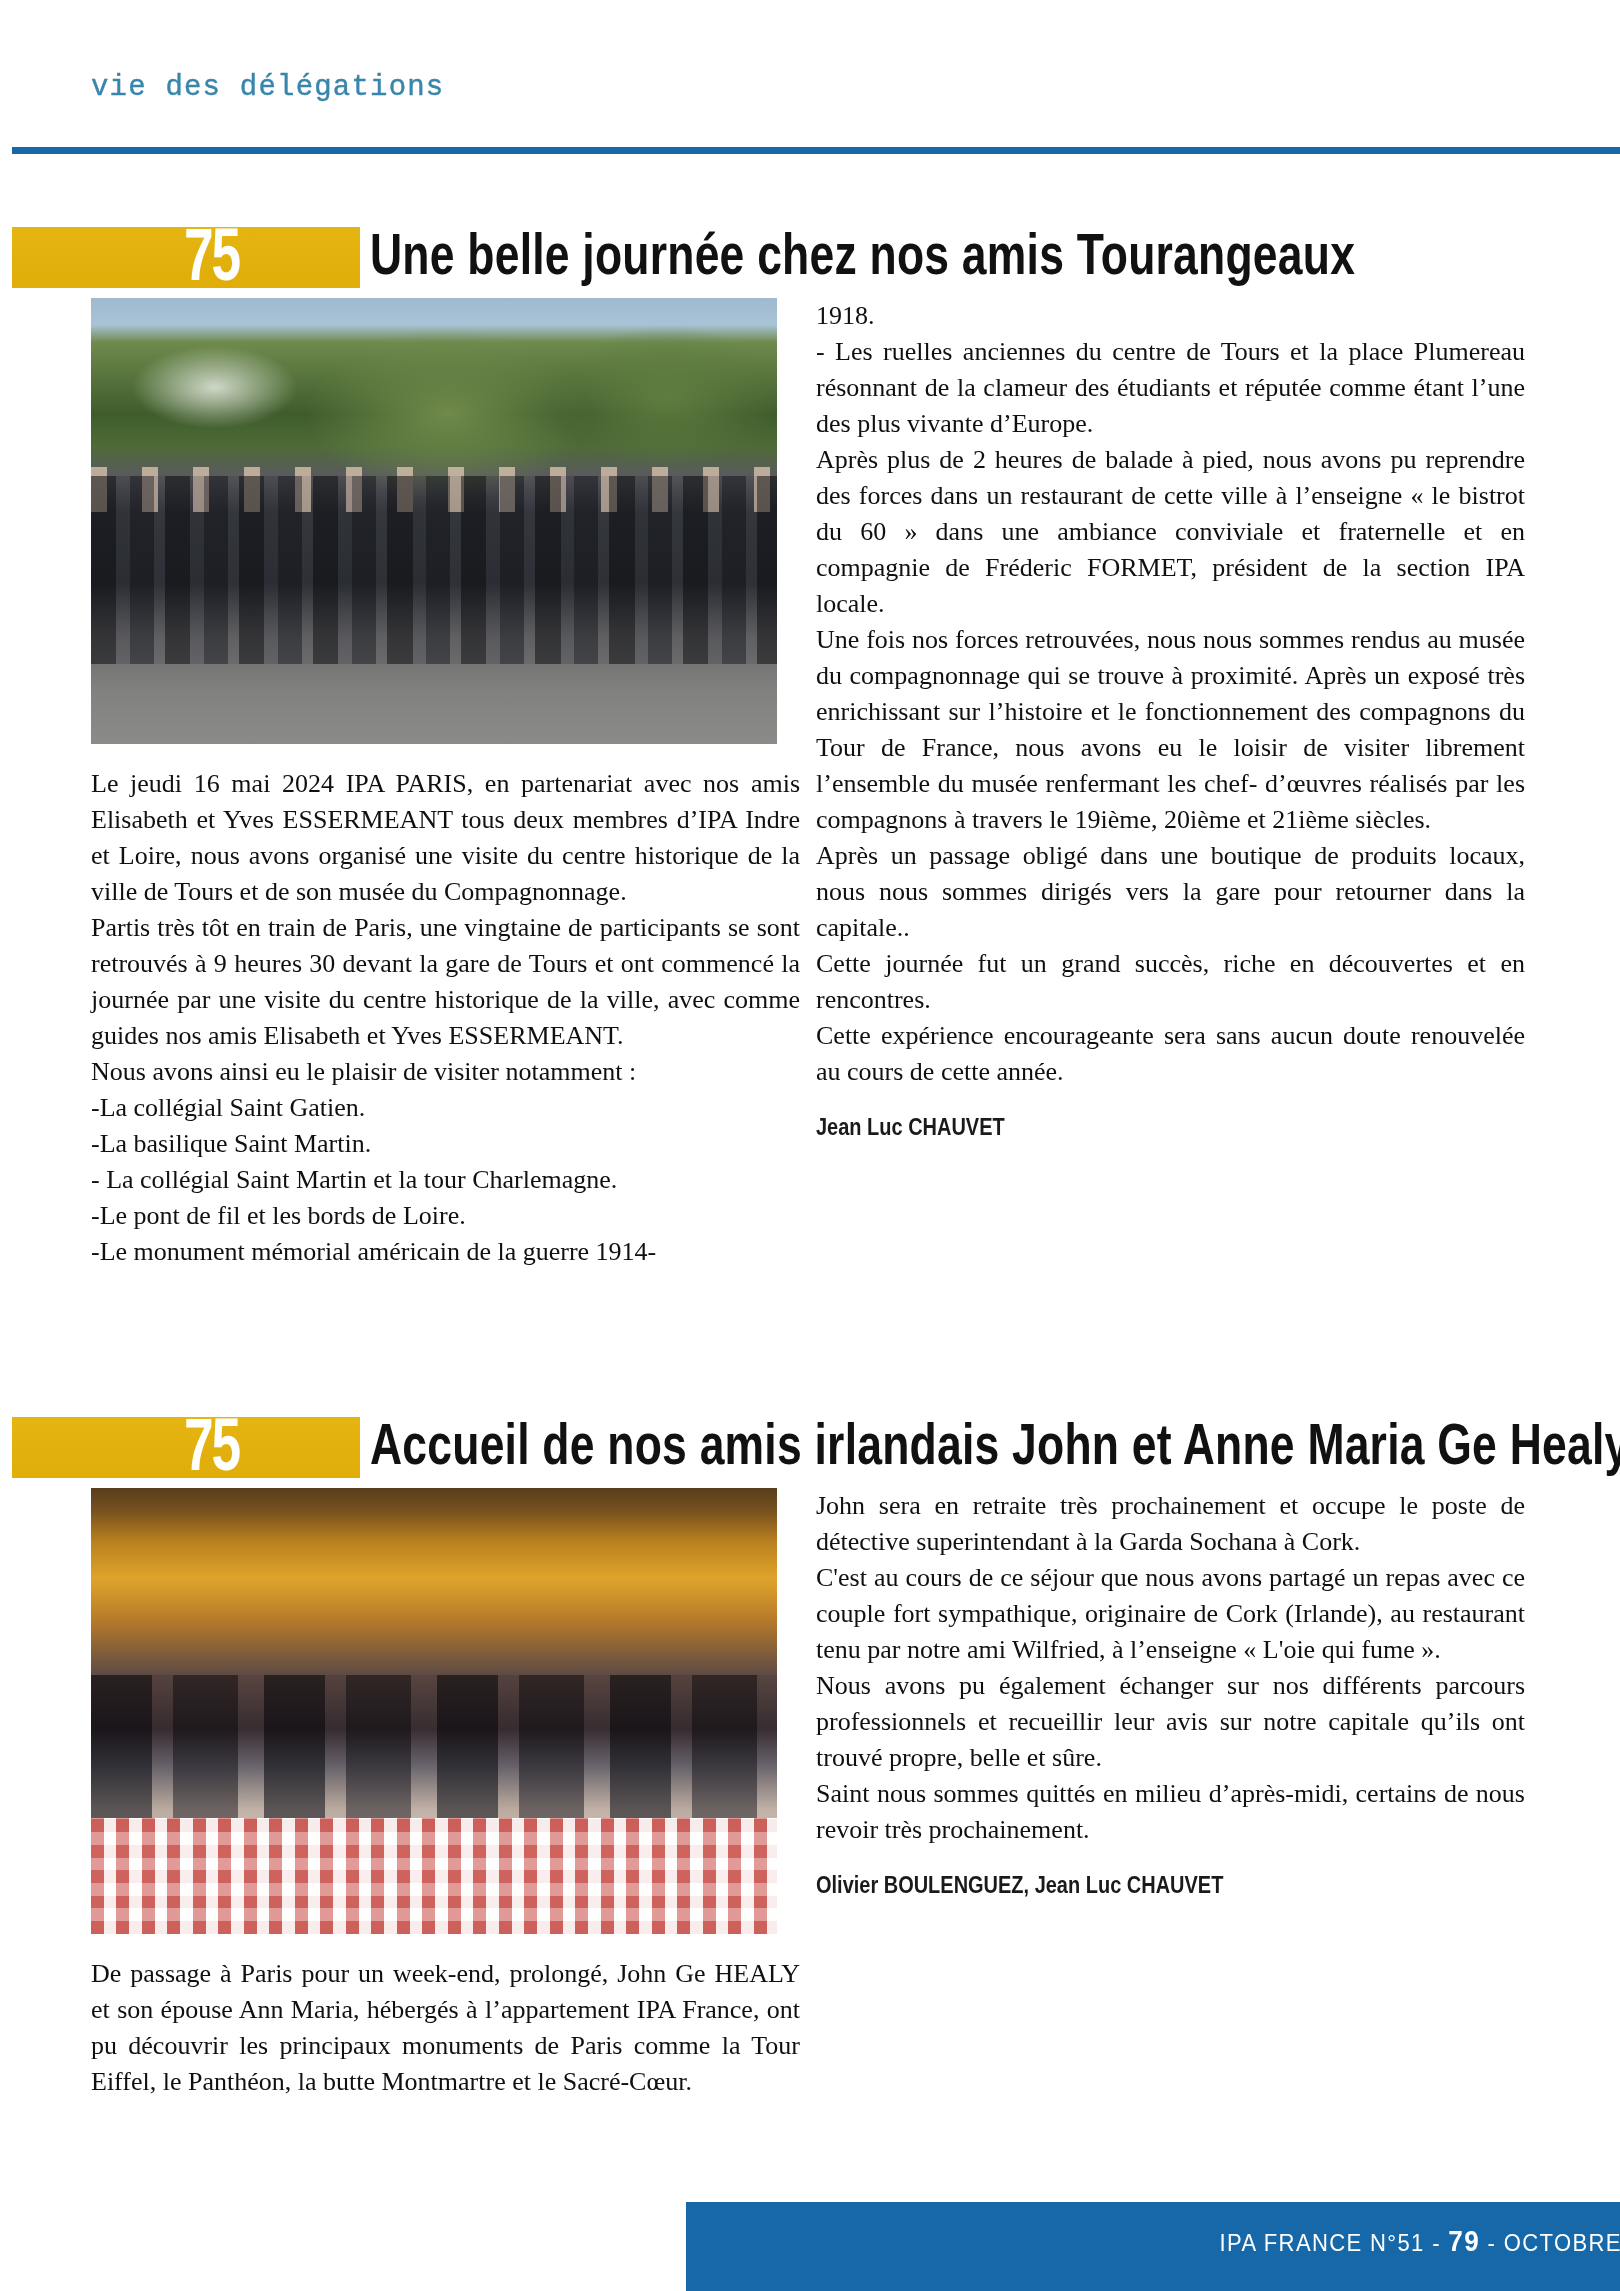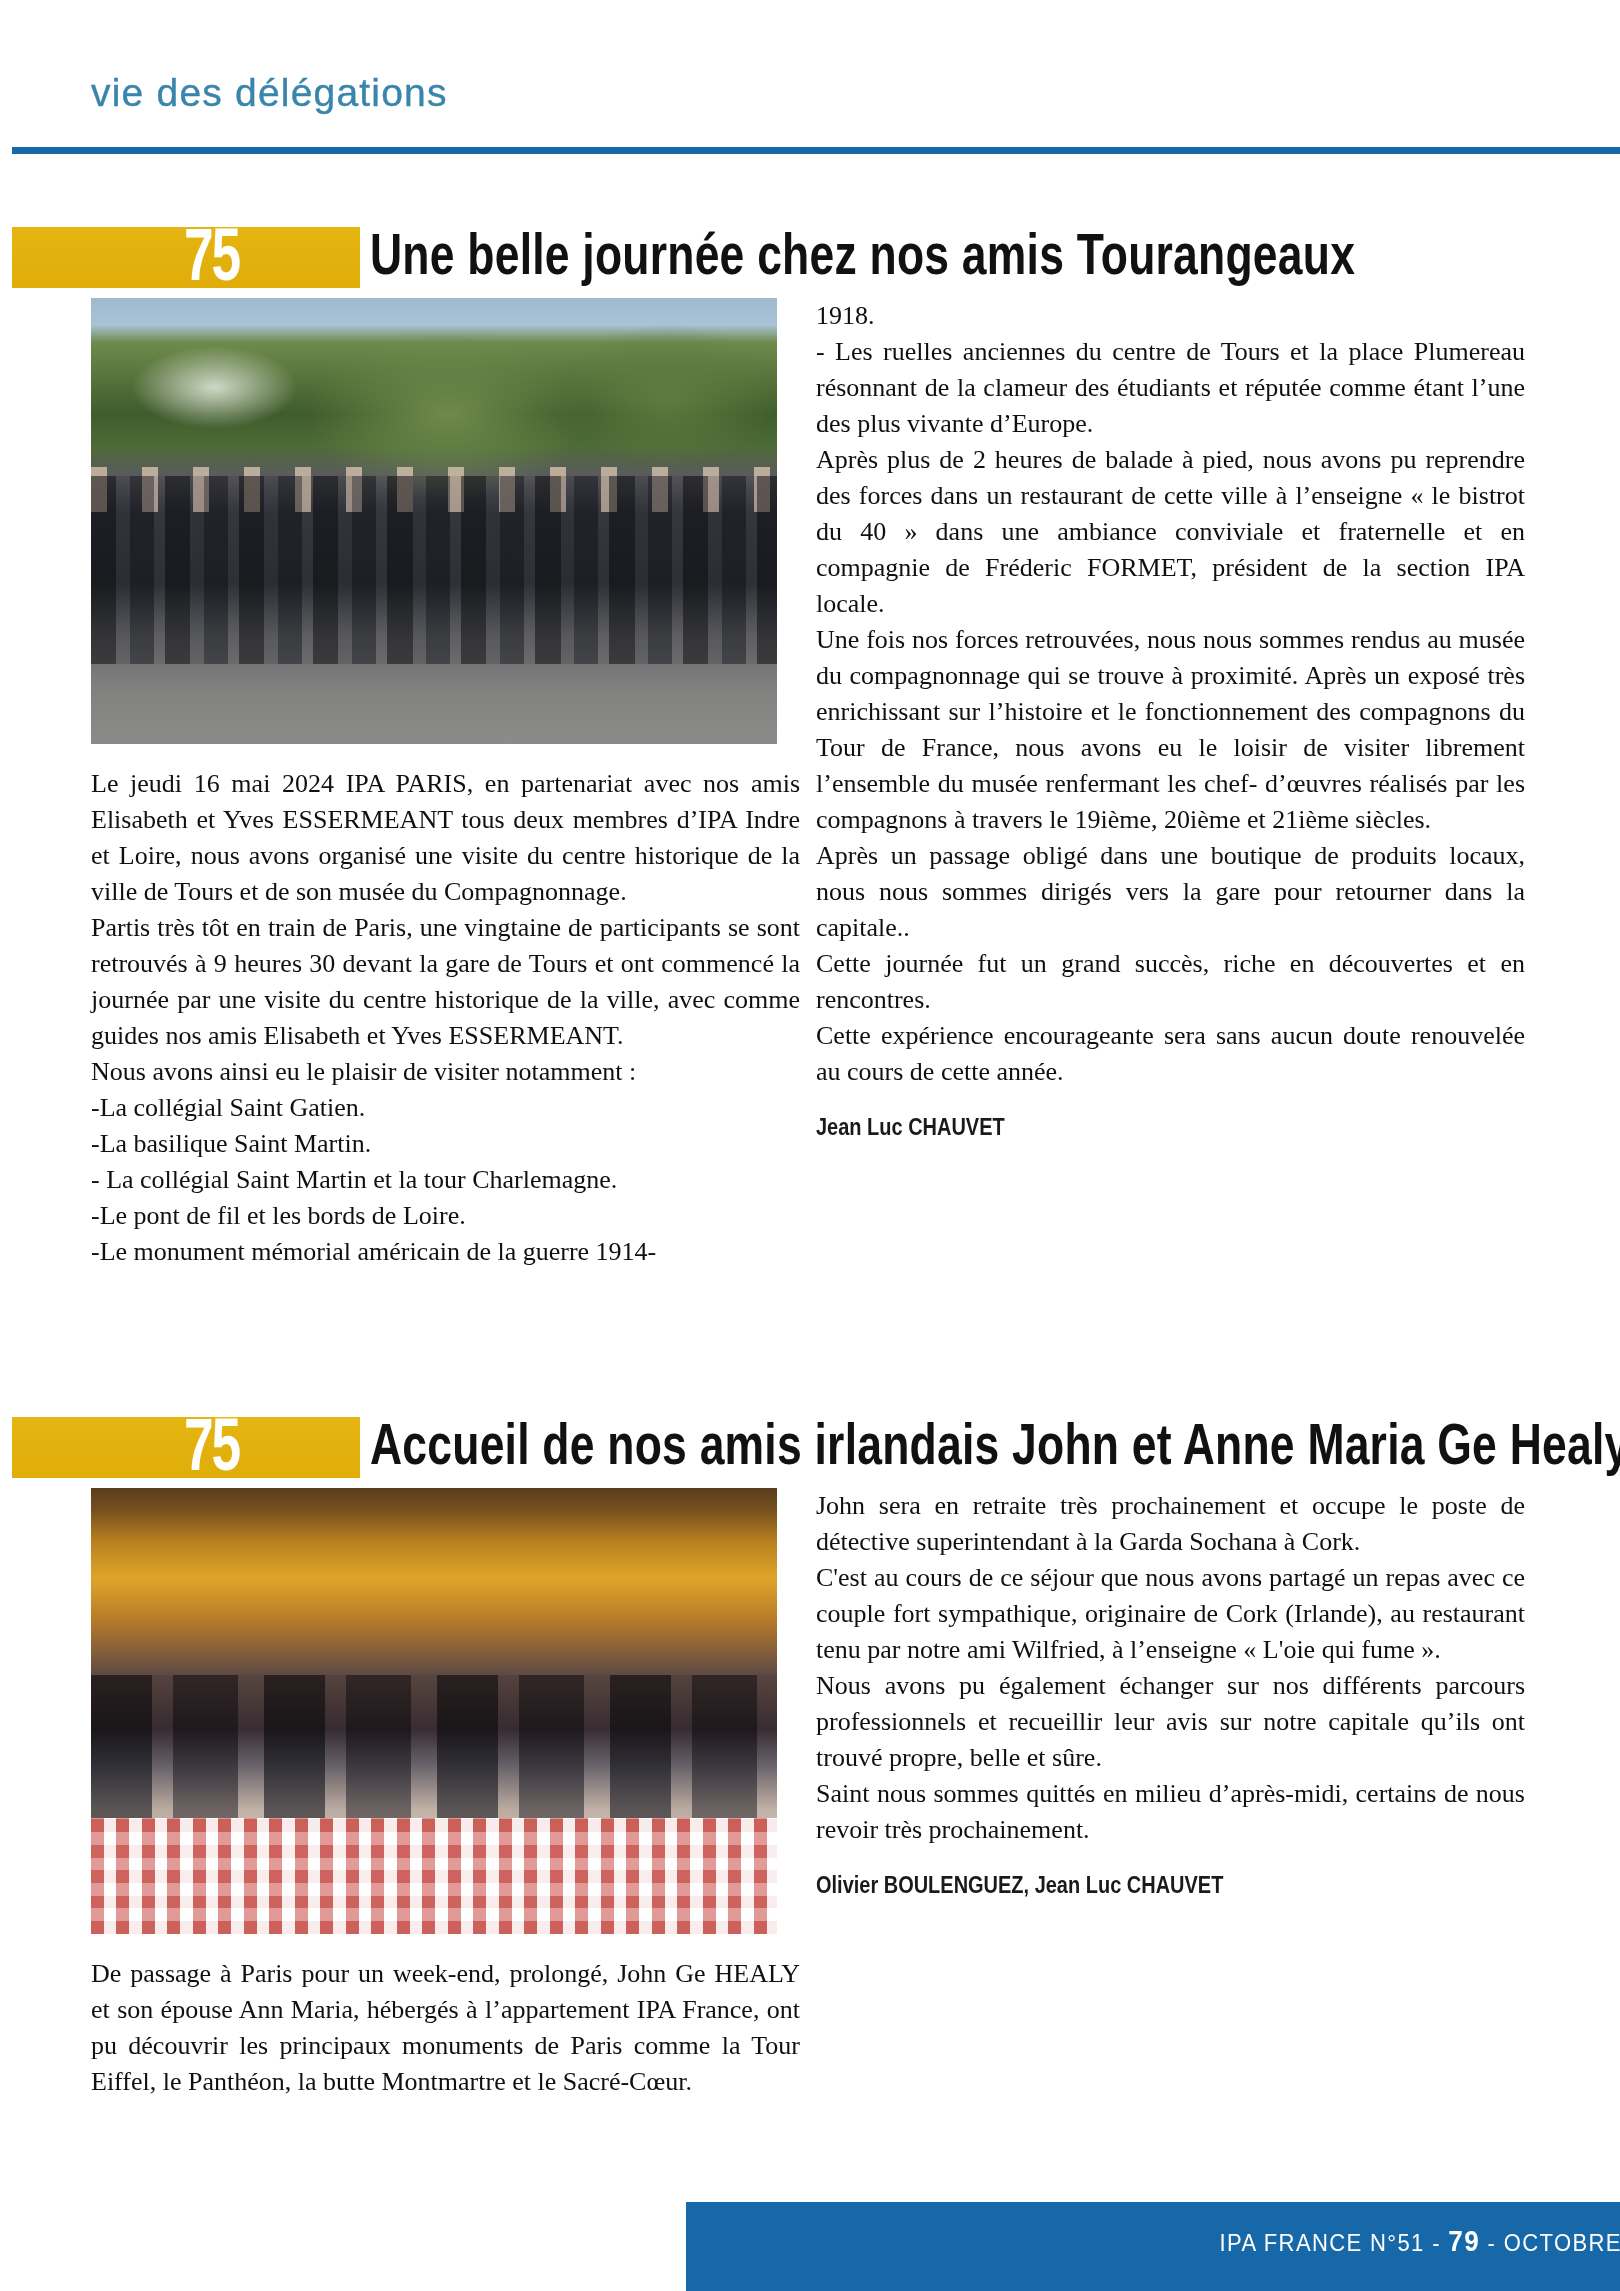--- a/index.html
+++ b/index.html
@@ -19,22 +19,22 @@
   #page-header {
     position: absolute;
     left: 0; top: 0;
     width: 1620px;
     height: 149px;
   }
   #section-kicker {
     position: absolute;
     left: 91px;
     top: 71px;
-    font-family: Liberation Sans, sans-serif;
-    font-size: 39px;
+    font-family: Liberation Mono, monospace;
+    font-size: 29px;
     font-weight: 300;
     letter-spacing: 1.2px;
     color: #2f7fa8;
     white-space: nowrap;
     -webkit-text-stroke: 0.4px #2f7fa8;
     opacity: .95;
   }
   #header-rule {
     position: absolute;
     left: 11.8px;
@@ -271,21 +271,21 @@
         <p class="l">- La collégial Saint Martin et la tour Charlemagne.</p>
         <p class="l">-Le pont de fil et les bords de Loire.</p>
         <p>-Le monument mémorial américain de la guerre 1914-</p>
       </div>
     </div>
 
     <div class="col col-right">
       <div class="bodytext">
         <p class="l">1918.</p>
         <p>- Les ruelles anciennes du centre de Tours et la place Plumereau résonnant de la clameur des étudiants et réputée comme étant l’une des plus vivante d’Europe.</p>
-        <p>Après plus de 2 heures de balade à pied, nous avons pu reprendre des forces dans un restaurant de cette ville à l’enseigne « le bistrot du 40 » dans une ambiance conviviale et fraternelle et en compagnie de Fréderic FORMET, président de la section IPA locale.</p>
+        <p>Après plus de 2 heures de balade à pied, nous avons pu reprendre des forces dans un restaurant de cette ville à l’enseigne « le bistrot du 60 » dans une ambiance conviviale et fraternelle et en compagnie de Fréderic FORMET, président de la section IPA locale.</p>
         <p>Une fois nos forces retrouvées, nous nous sommes rendus au musée du compagnonnage qui se trouve à proximité. Après un exposé très enrichissant sur l’histoire et le fonctionnement des compagnons du Tour de France, nous avons eu le loisir de visiter librement l’ensemble du musée renfermant les chef- d’œuvres réalisés par les compagnons à travers le 19ième, 20ième et 21ième siècles.</p>
         <p>Après un passage obligé dans une boutique de produits locaux, nous nous sommes dirigés vers  la gare pour retourner dans la capitale..</p>
         <p>Cette journée fut un grand succès, riche en découvertes et en rencontres.</p>
         <p> Cette expérience encourageante sera sans aucun doute renouvelée au cours de cette année.</p>
       </div>
       <div class="byline">Jean Luc CHAUVET</div>
     </div>
 
   </div>
 </div>

